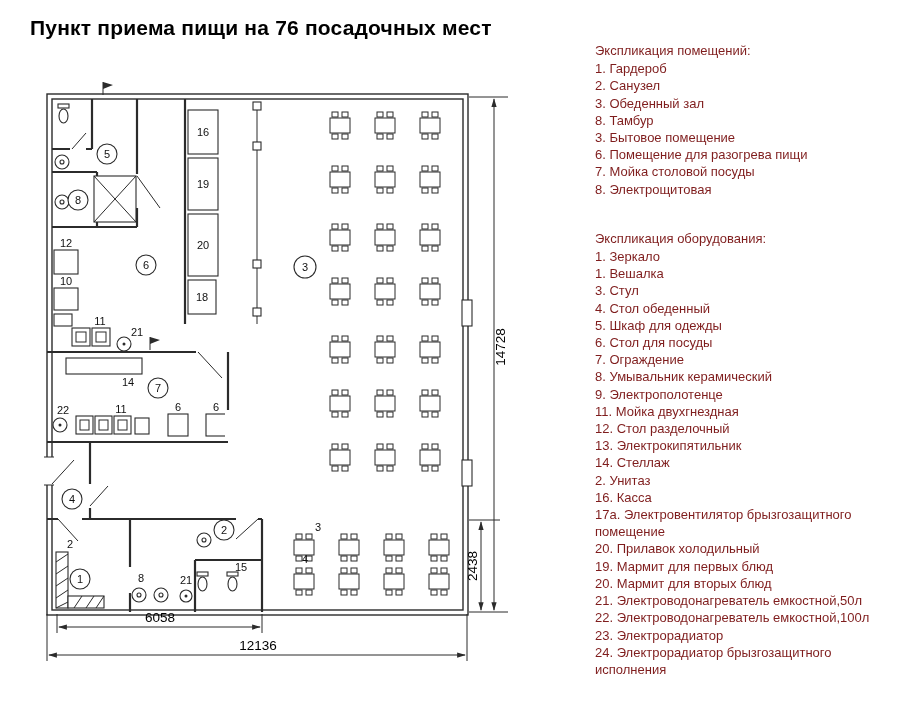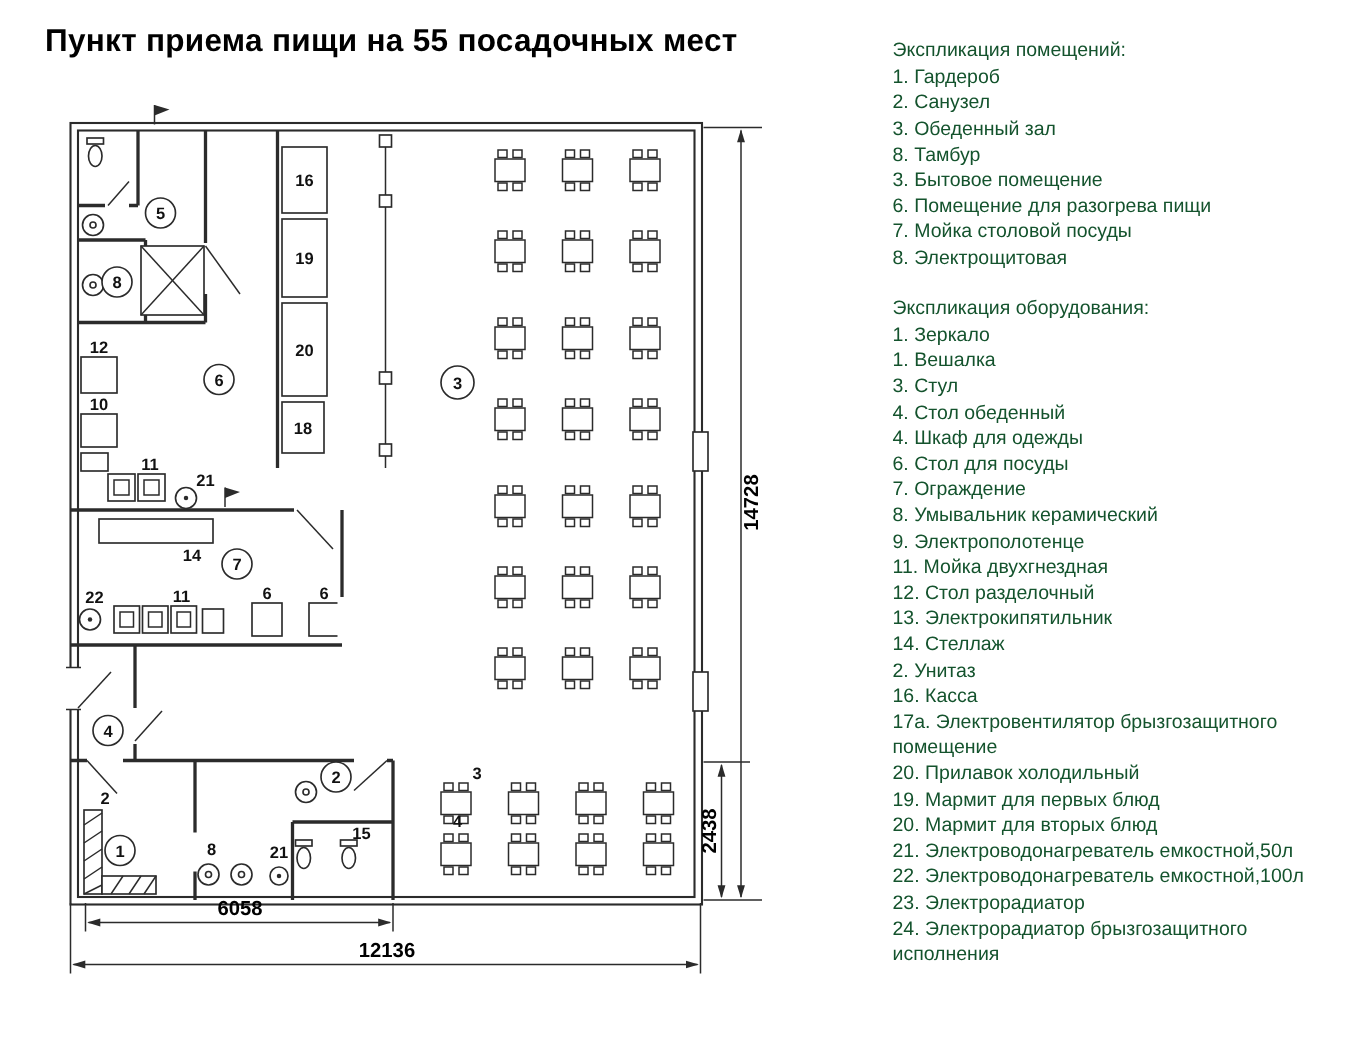--- a/index.html
+++ b/index.html
@@ -5,45 +5,45 @@
   html,body{margin:0;padding:0;}
   body{
     width:910px;height:708px;position:relative;overflow:hidden;
     background:#ffffff;color:#111;
     font-family:"Liberation Sans",sans-serif;
   }
   .page-title{
     position:absolute;left:30px;top:16px;
     font-size:21px;font-weight:bold;letter-spacing:.2px;color:#000;
   }
-  .plan-wrap{position:absolute;left:0;top:0;width:560px;height:620px;font-weight:bold;}
+  .plan-wrap{position:absolute;left:0;top:12px;width:560px;height:620px;}
   .legend{
-    position:absolute;left:595px;top:24px;width:302px;
-    font-size:13px;line-height:17.2px;color:#14532d;
+    position:absolute;left:595px;top:42px;width:302px;
+    font-size:13px;line-height:17.2px;color:#7f1d1d;
   }
   .legend-title{margin-bottom:1px;}
-  .legend-block.gap{margin-top:16px;}
+  .legend-block.gap{margin-top:32px;}
 
   
   .ow{fill:none;stroke:#2b2b2b;stroke-width:1.4;}
   .iwg line{stroke:#2b2b2b;stroke-width:2.2;}
   .tn{stroke:#2b2b2b;stroke-width:1;fill:none;}
   .eq{fill:#ffffff;stroke:#2b2b2b;stroke-width:1.1;}
   .cut{fill:#ffffff;stroke:none;}
   .rc{fill:#ffffff;stroke:#2b2b2b;stroke-width:1.1;}
   .lbl{font-family:"Liberation Sans",sans-serif;font-size:11px;fill:#111;text-anchor:middle;}
   .dim{stroke:#2b2b2b;stroke-width:1;fill:none;}
   .dimt{font-family:"Liberation Sans",sans-serif;font-size:13.5px;fill:#000;text-anchor:middle;}
   .tbl rect{fill:#ffffff;stroke:#2b2b2b;stroke-width:1;}
   .flag{fill:#2b2b2b;}
 </style>
 </head>
 <body>
 
-<div class="page-title">Пункт приема пищи на 55 посадочных мест</div>
+<div class="page-title">Пункт приема пищи на 76 посадочных мест</div>
 
 <div class="plan-wrap">
 <svg width="560" height="708" viewBox="0 0 560 708">
   <defs>
     <marker id="arw" viewBox="0 0 10 8" refX="9" refY="4" markerWidth="9" markerHeight="7" orient="auto-start-reverse">
       <path d="M0,1 L10,4 L0,7 z" fill="#2b2b2b"></path>
     </marker>
     <g id="table4" class="tbl">
       <rect x="2" y="0" width="6" height="5"></rect>
       <rect x="12" y="0" width="6" height="5"></rect>
@@ -307,21 +307,21 @@
         <div class="legend-item">8. Электрощитовая</div>
       </div>
   </div>
   <div class="legend-block gap">
     <div class="legend-title">Экспликация оборудования:</div>
     <div>
         <div class="legend-item">1. Зеркало</div>
         <div class="legend-item">1. Вешалка</div>
         <div class="legend-item">3. Стул</div>
         <div class="legend-item">4. Стол обеденный</div>
-        <div class="legend-item">4. Шкаф для одежды</div>
+        <div class="legend-item">5. Шкаф для одежды</div>
         <div class="legend-item">6. Стол для посуды</div>
         <div class="legend-item">7. Ограждение</div>
         <div class="legend-item">8. Умывальник керамический</div>
         <div class="legend-item">9. Электрополотенце</div>
         <div class="legend-item">11. Мойка двухгнездная</div>
         <div class="legend-item">12. Стол разделочный</div>
         <div class="legend-item">13. Электрокипятильник</div>
         <div class="legend-item">14. Стеллаж</div>
         <div class="legend-item">2. Унитаз</div>
         <div class="legend-item">16. Касса</div>

